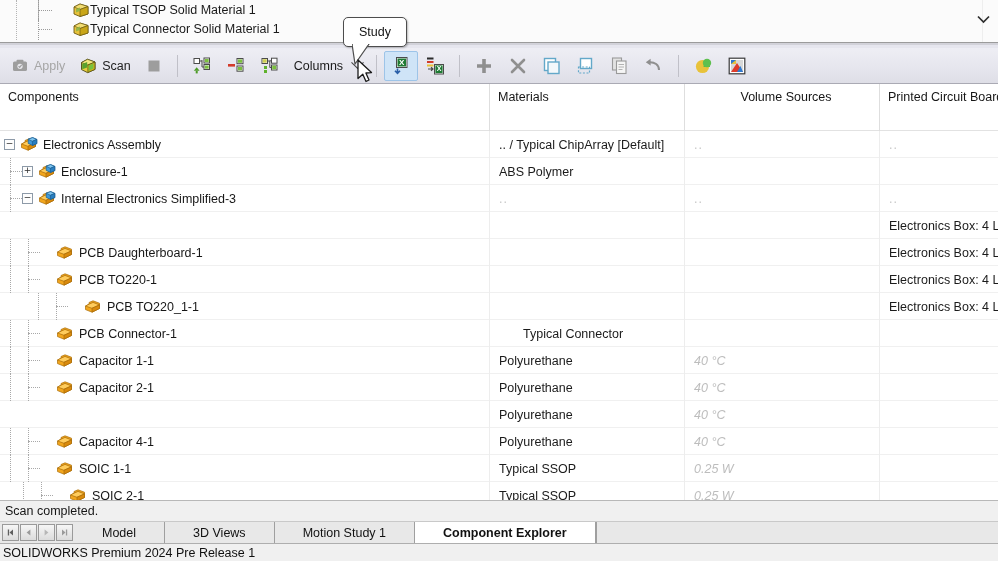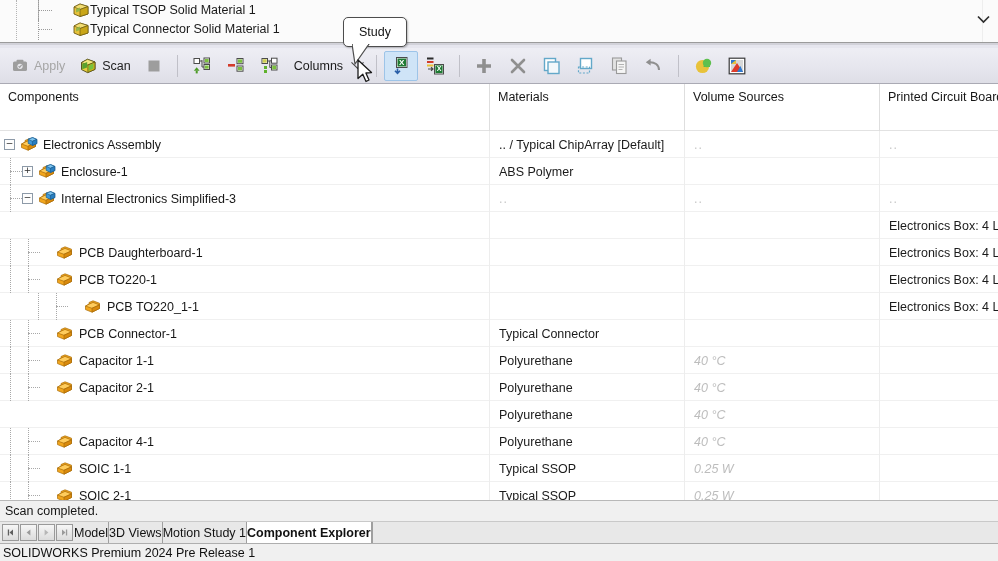--- a/index.html
+++ b/index.html
@@ -138,21 +138,21 @@
     display: flex; align-items: stretch;
   }
   .navbtns { display:flex; align-items:center; padding-left:2px; }
   .navbtn {
     width: 17px; height: 17px; margin-right: 1px;
     background: linear-gradient(to bottom,#f6f6f6,#dcdcdc);
     border: 1px solid #9a9a9a; display:flex; align-items:center; justify-content:center;
   }
   .navbtn svg { display:block; }
   .tab {
-    display: flex; align-items: center; padding: 0 0;
+    display: flex; align-items: center; padding: 0 28px;
     border-right: 1px solid #9f9f9f; font-size: 12.5px; color: #111;
     background: #e8e8e8;
   }
   .tab:first-of-type { border-left: 1px solid #9f9f9f; }
   .tab.active { background: #ffffff; font-weight: bold; }
   .tab-filler { flex: 1; background:#e8e8e8; border-left: 1px solid #9f9f9f; }
 
   
   .appstatus {
     position: absolute; left: 0; top: 544px; width: 998px; height: 17px;
@@ -375,21 +375,21 @@
       </svg>
     </div>
   </div>
 
   <div class="grid">
     <div class="grid-head">
       <div class="gh-cell" style="left:0;width:489px;">Components</div>
       <div class="gh-div" style="left:489px;"></div>
       <div class="gh-cell" style="left:490px;width:194px;">Materials</div>
       <div class="gh-div" style="left:684px;"></div>
-      <div class="gh-cell" style="left:685px;width:194px;">Volume Sources</div>
+      <div class="gh-cell" style="left:685px;width:194px;text-align:center;">Volume Sources</div>
       <div class="gh-div" style="left:879px;"></div>
       <div class="gh-cell" style="left:880px;width:118px;">Printed Circuit Board</div>
     </div>
     <div id="rows-container">
         <div class="row">
           <div class="cell namecell" style="left: 0px; width: 489px;">
             <div class="tree-lines" style="width: 14px;">
               <div class="expander" style="left: -2px;"><span>−</span></div>
             </div>
             <svg class="part-icon" viewBox="0 0 18 16">
@@ -577,21 +577,21 @@
               <div class="tl-v" style="left: 22px;"></div>
               <div class="tl-h" style="left: 22px; width: 12px;"></div>
             </div>
             <svg class="part-icon" viewBox="0 0 18 16">
               <polygon points="1.5,7 5,5.2 5,3.5 9,1.8 15.5,4.2 15.5,9.5 8,13.2 1.5,10.6" fill="#f2a61d" stroke="#a86c09" stroke-width="0.7"></polygon>
               <polygon points="5,5.2 9,3.4 15.5,5.9 8,9.3 1.5,7 5,5.2" fill="#ffcc5c" stroke="#a86c09" stroke-width="0.7"></polygon>
               <polygon points="8,9.3 15.5,5.9 15.5,9.5 8,13.2" fill="#d98a0d" stroke="#a86c09" stroke-width="0.7"></polygon>
             </svg>
             <span class="node-label">PCB Connector-1</span>
           </div>
-          <div class="cell " style="left: 490px; width: 194px; padding-left: 9px;">
+          <div class="cell " style="left: 514px; width: 194px; padding-left: 9px;">
             <span>Typical Connector</span>
           </div>
           <div class="cell " style="left: 685px; width: 194px; padding-left: 9px;">
             <span></span>
           </div>
           <div class="cell " style="left: 880px; width: 118px; padding-left: 9px;">
             <span></span>
           </div>
           <div class="v-div" style="left: 489px;"></div>
           <div class="v-div" style="left: 684px;"></div>
@@ -713,21 +713,21 @@
             <span>0.25 W</span>
           </div>
           <div class="cell " style="left: 880px; width: 118px; padding-left: 9px;">
             <span></span>
           </div>
           <div class="v-div" style="left: 489px;"></div>
           <div class="v-div" style="left: 684px;"></div>
           <div class="v-div" style="left: 879px;"></div>
         </div>
         <div class="row">
-          <div class="cell namecell" style="left: 0px; width: 489px; text-decoration: underline;">
+          <div class="cell namecell" style="left: 13px; width: 489px; text-decoration: underline;">
             <div class="tree-lines" style="width: 50px;">
               <div class="tl-v" style="left: 4px;"></div>
               <div class="tl-v" style="left: 22px;"></div>
               <div class="tl-h" style="left: 22px; width: 12px;"></div>
             </div>
             <svg class="part-icon" viewBox="0 0 18 16">
               <polygon points="1.5,7 5,5.2 5,3.5 9,1.8 15.5,4.2 15.5,9.5 8,13.2 1.5,10.6" fill="#f2a61d" stroke="#a86c09" stroke-width="0.7"></polygon>
               <polygon points="5,5.2 9,3.4 15.5,5.9 8,9.3 1.5,7 5,5.2" fill="#ffcc5c" stroke="#a86c09" stroke-width="0.7"></polygon>
               <polygon points="8,9.3 15.5,5.9 15.5,9.5 8,13.2" fill="#d98a0d" stroke="#a86c09" stroke-width="0.7"></polygon>
             </svg>

